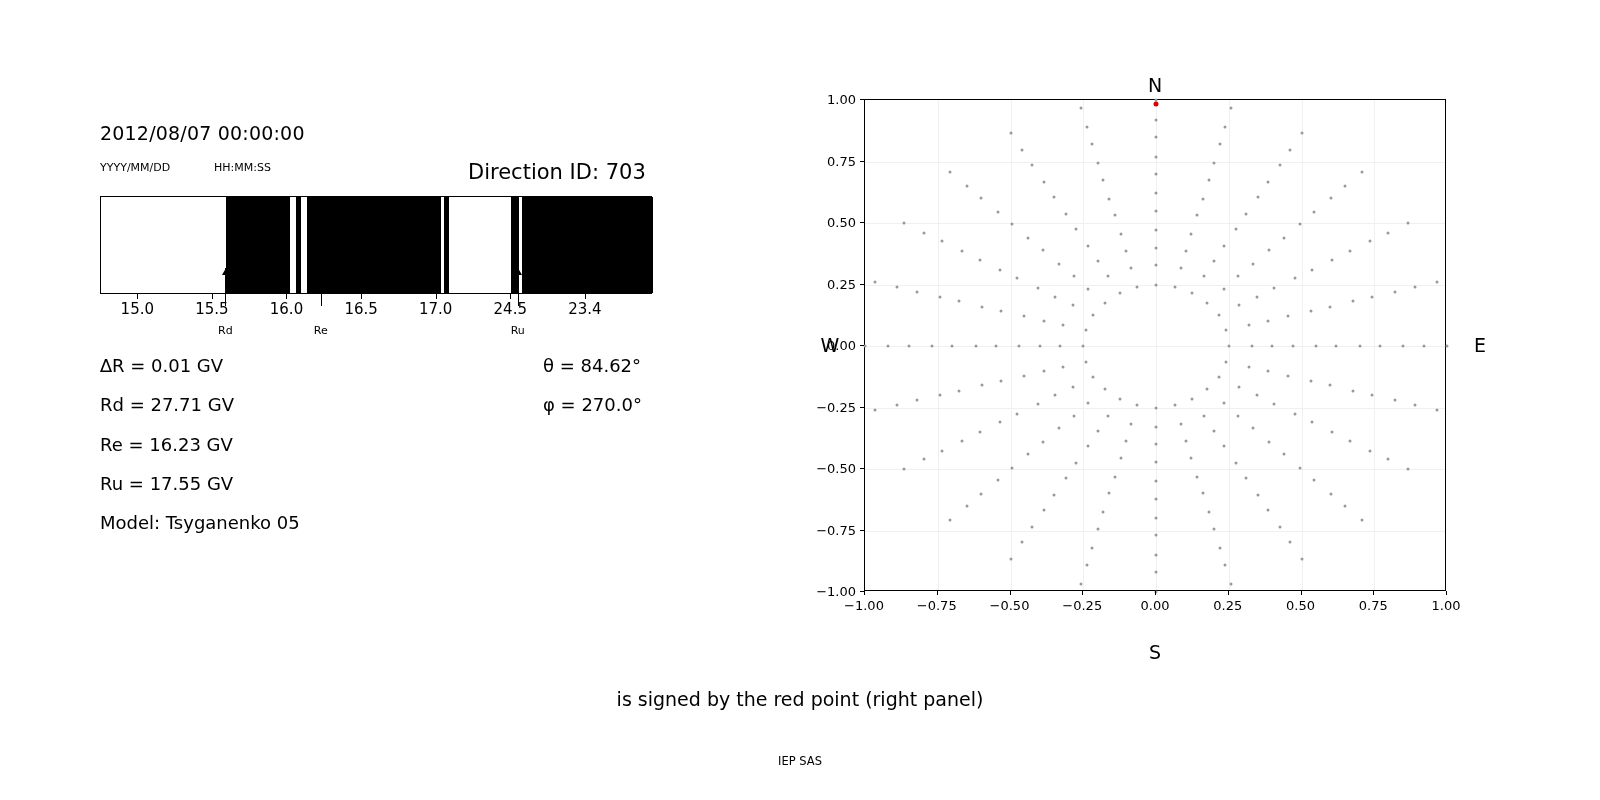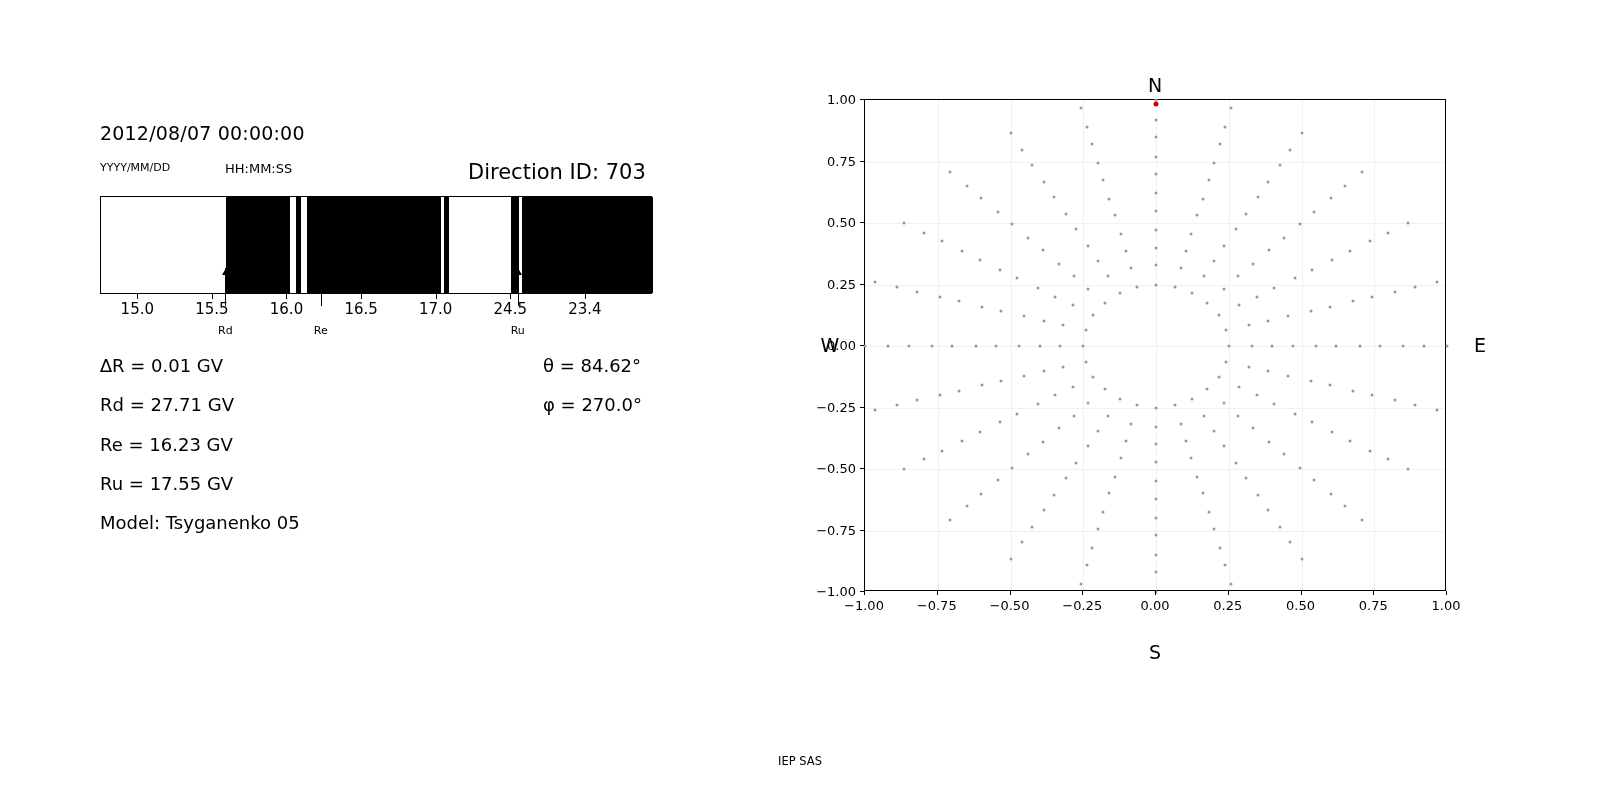--- a/index.html
+++ b/index.html
@@ -32,23 +32,23 @@
     letter-spacing: 0.2px;
   }
   .fmt-date {
     position: absolute;
     left: 100px;
     top: 161px;
     font-size: 11px;
   }
   .fmt-time {
     position: absolute;
-    left: 225px;
+    left: 214px;
     top: 161px;
-    font-size: 13px;
+    font-size: 11px;
   }
   .direction-id {
     position: absolute;
     left: 468px;
     top: 160px;
     font-size: 21px;
   }
 
   
   #penumbra-wrap {
@@ -602,14 +602,15 @@
     <div class="ax-ylabel" style="left: 2px; width: 54px; top: 243.5px;">0.25</div>
     <div class="ax-ytick" style="left: 60px; top: 182px;"></div>
     <div class="ax-ylabel" style="left: 2px; width: 54px; top: 182px;">0.50</div>
     <div class="ax-ytick" style="left: 60px; top: 120.5px;"></div>
     <div class="ax-ylabel" style="left: 2px; width: 54px; top: 120.5px;">0.75</div>
     <div class="ax-ytick" style="left: 60px; top: 59px;"></div>
     <div class="ax-ylabel" style="left: 2px; width: 54px; top: 59px;">1.00</div>
   </div>
 
 <div id="caption">
+  <div>is signed by the red point (right panel)</div>
 </div>
 <div id="footer">IEP SAS</div>
 
 </body></html>

